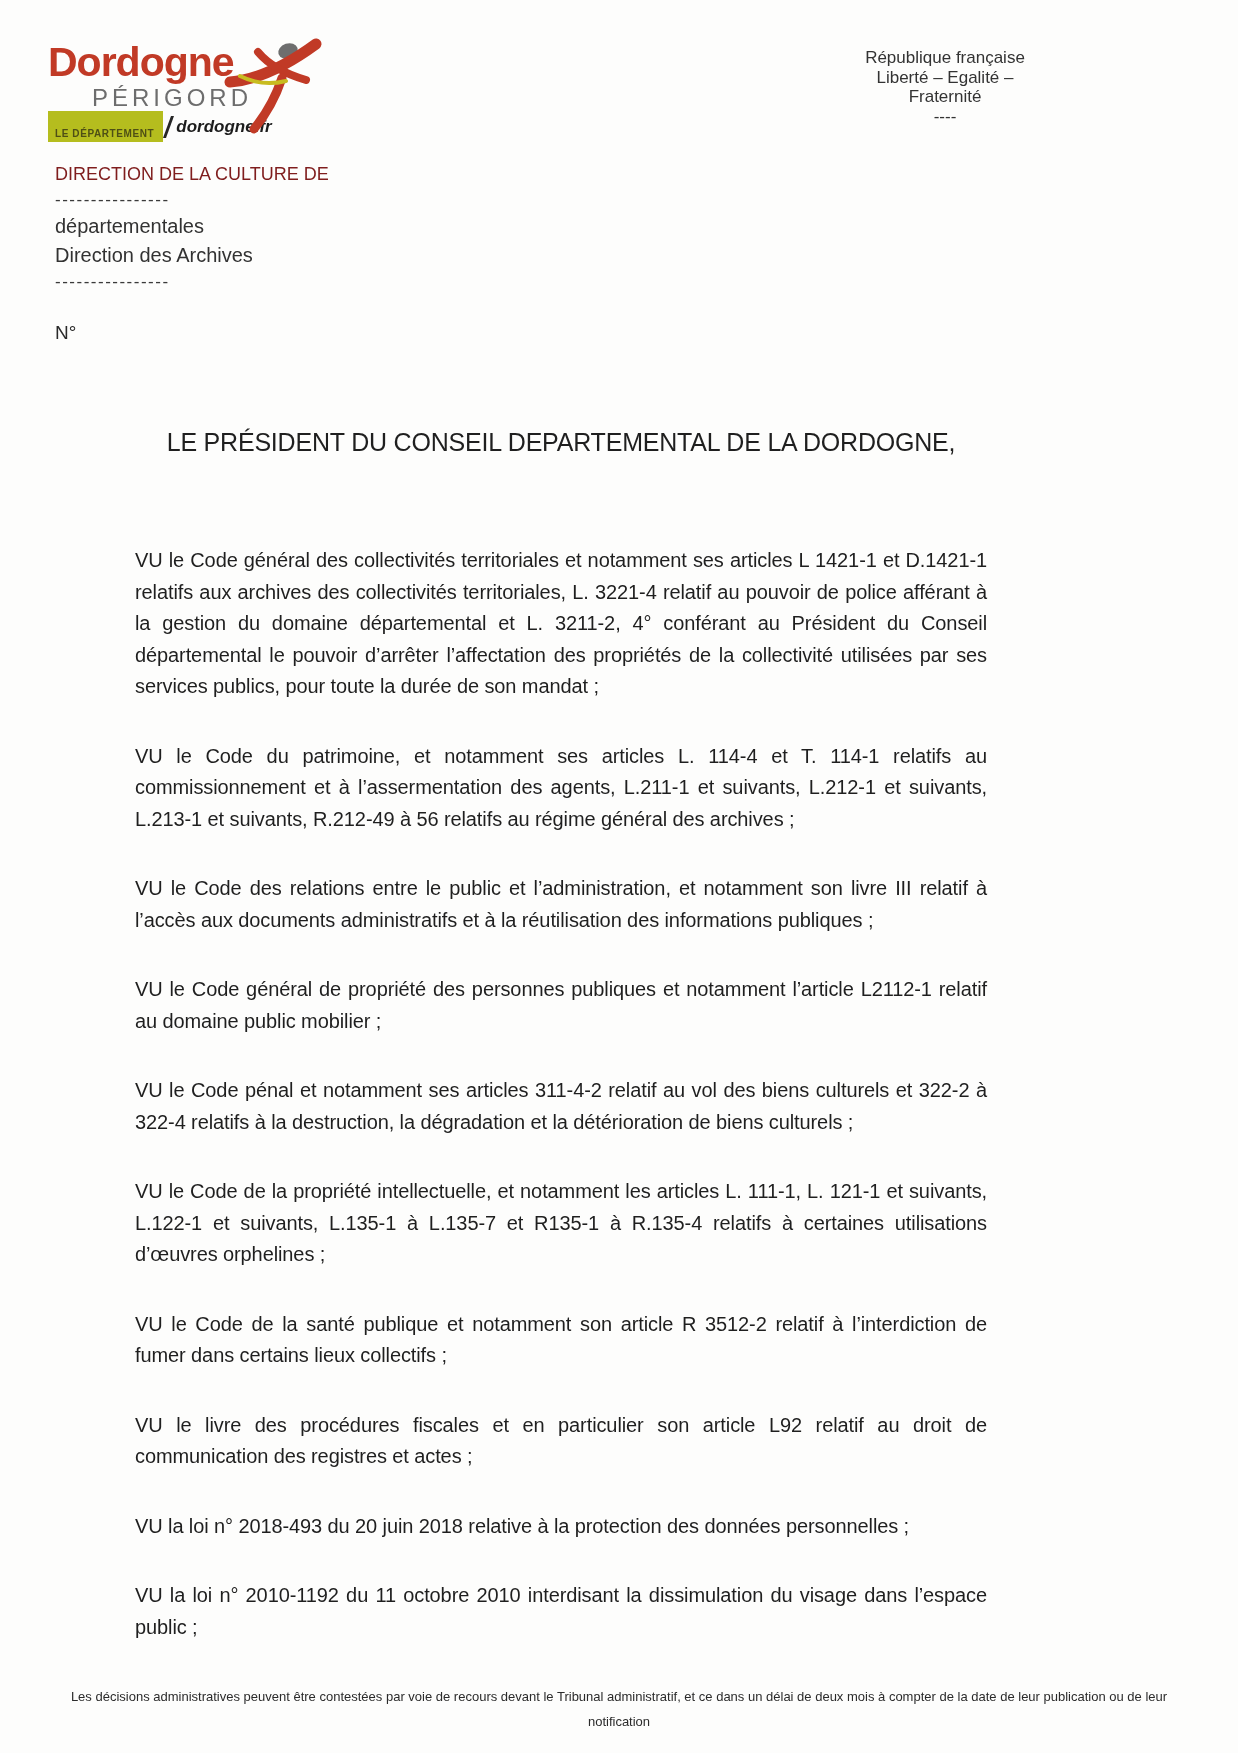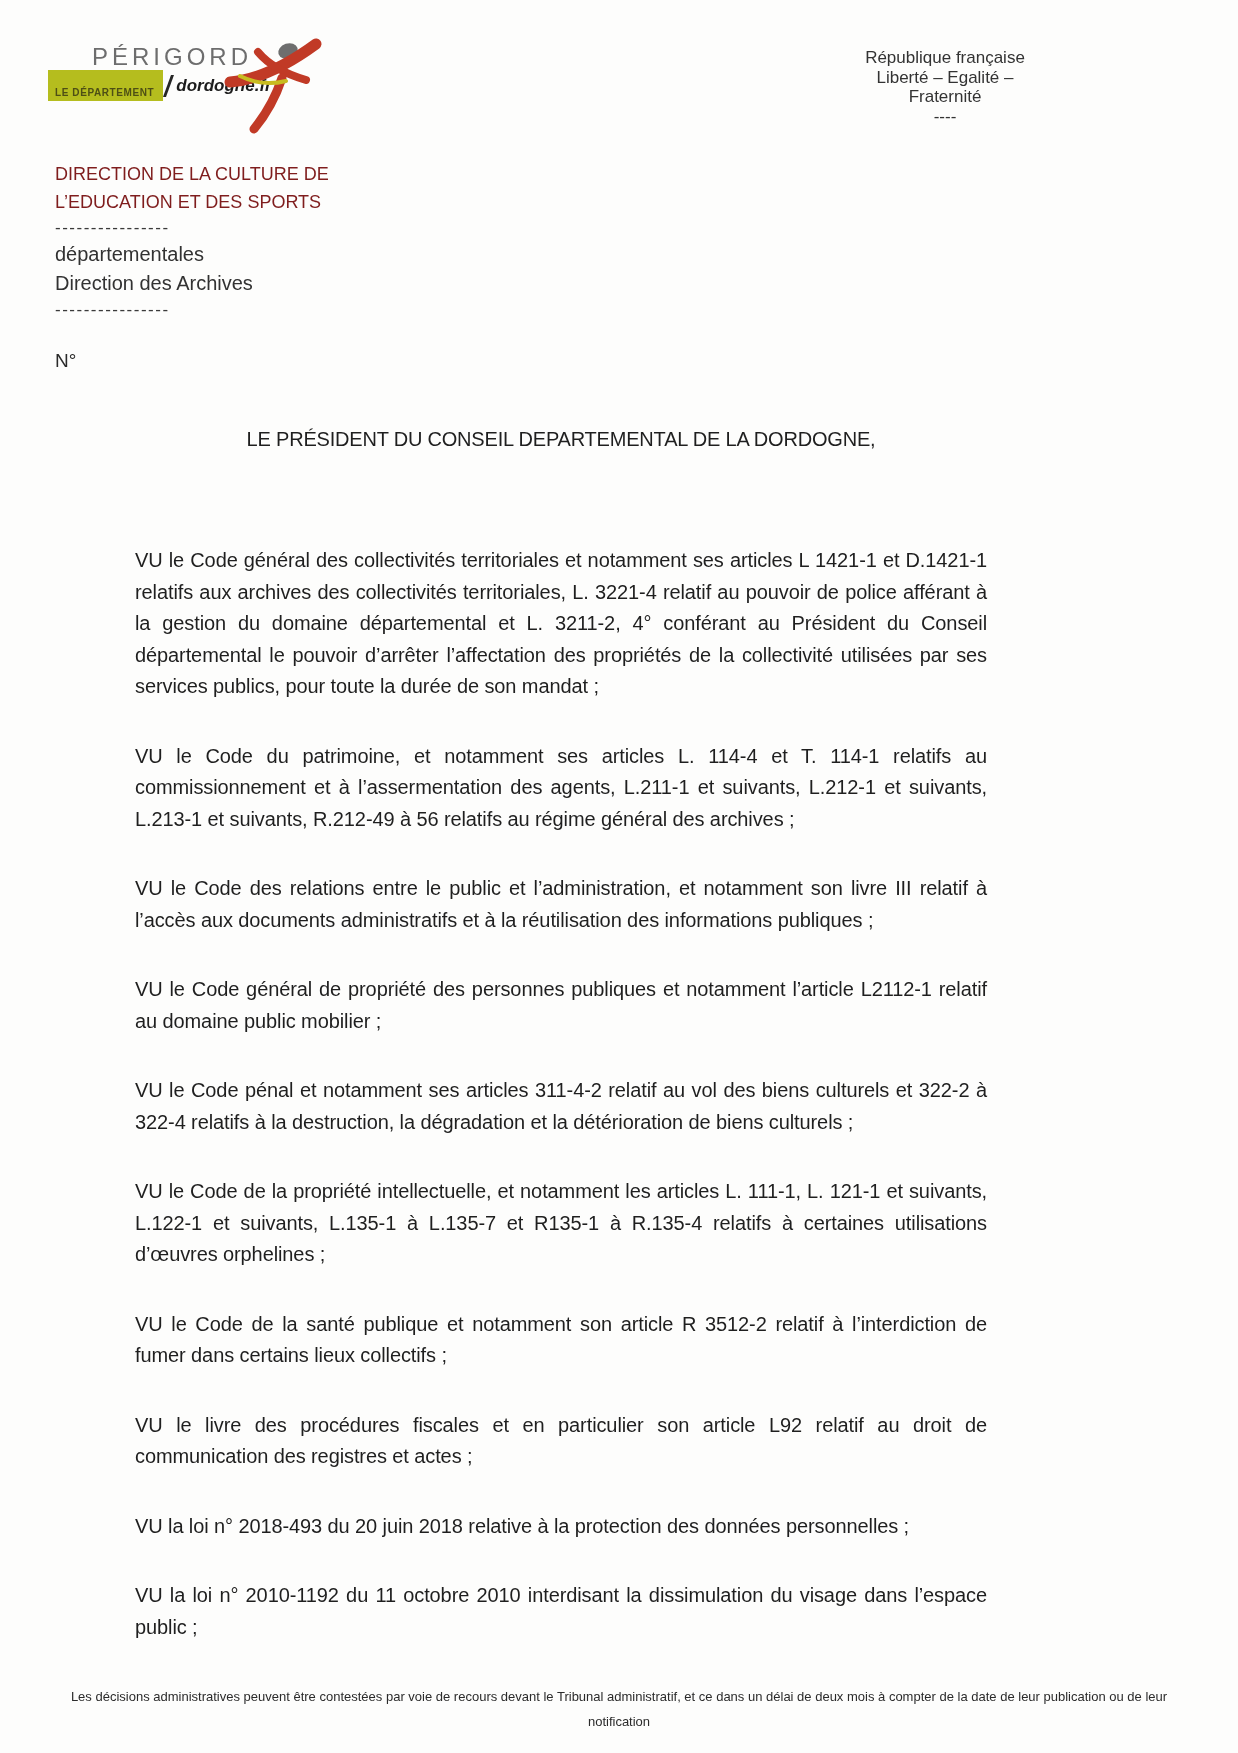--- a/index.html
+++ b/index.html
@@ -41,21 +41,21 @@
   
   .sender { position: absolute; left: 55px; top: 160px; width: 330px; }
   .direction-line { font-size: 18px; line-height: 28px; color: #7f1d1d; }
   .sender-divider { font-size: 17px; letter-spacing: 1.5px; color: #3a3a3a; line-height: 24px; }
   .service-line { font-size: 20px; line-height: 29px; color: #323232; }
   .numero { font-size: 19px; color: #2a2a2a; margin-top: 28px; }
 
   
   .doc-title {
     position: absolute; left: 135px; top: 428px; width: 852px;
-    text-align: center; font-size: 20px; color: #1f1f1f; letter-spacing: -0.2px;
+    text-align: center; font-size: 25px; color: #1f1f1f; letter-spacing: -0.2px;
   }
 
   
   .text-block { position: absolute; left: 135px; top: 545px; width: 852px; }
   .paragraph {
     margin: 0 0 38px 0;
     font-size: 20px; line-height: 31.5px;
     text-align: justify; color: #1f1f1f;
     letter-spacing: -0.1px;
   }
@@ -65,20 +65,21 @@
     position: absolute; left: 60px; top: 1684px; width: 1118px;
     text-align: center; font-size: 13px; line-height: 25px; color: #2b2b2b;
   }
 </style>
 </head>
 <body>
 
 <div class="page">
 
   <div class="logo">
+    <div class="logo-brand" style="color:#c13a26;">Dordogne</div>
     <div class="logo-region" style="color:#6d6d6d;">PÉRIGORD</div>
     <div class="logo-banner">
       <span class="banner-green" style="background:#b5bd1e; color:#4e4f15;">LE DÉPARTEMENT</span>
       <span class="banner-sep"></span>
       <span class="banner-site" style="color:#1c1c1c;">dordogne.fr</span>
     </div>
     <div class="logo-figure">
       <svg width="104" height="100" viewBox="0 0 104 100" aria-hidden="true">
         <ellipse cx="64" cy="15" rx="10" ry="7.5" fill="#6e6e6e" transform="rotate(-18 64 15)"></ellipse>
         <path d="M6,46 C32,44 62,30 92,8" stroke="#c13a26" stroke-width="11" fill="none" stroke-linecap="round"></path>
@@ -90,21 +91,20 @@
   </div>
 
   <div class="republique">
     <div>République française</div>
     <div>Liberté – Egalité – Fraternité</div>
     <div>----</div>
   </div>
 
   <div class="sender">
     <div class="direction-line">DIRECTION DE LA CULTURE DE</div>
-    <div class="direction-line">L’EDUCATION ET DES SPORTS</div>
     <div class="sender-divider">----------------</div>
     <div class="service-line">départementales</div>
     <div class="service-line">Direction des Archives</div>
     <div class="sender-divider">----------------</div>
     <div class="numero">N°</div>
   </div>
 
   <div class="doc-title">LE PRÉSIDENT DU CONSEIL DEPARTEMENTAL DE LA DORDOGNE,</div>
 
   <div class="text-block">

